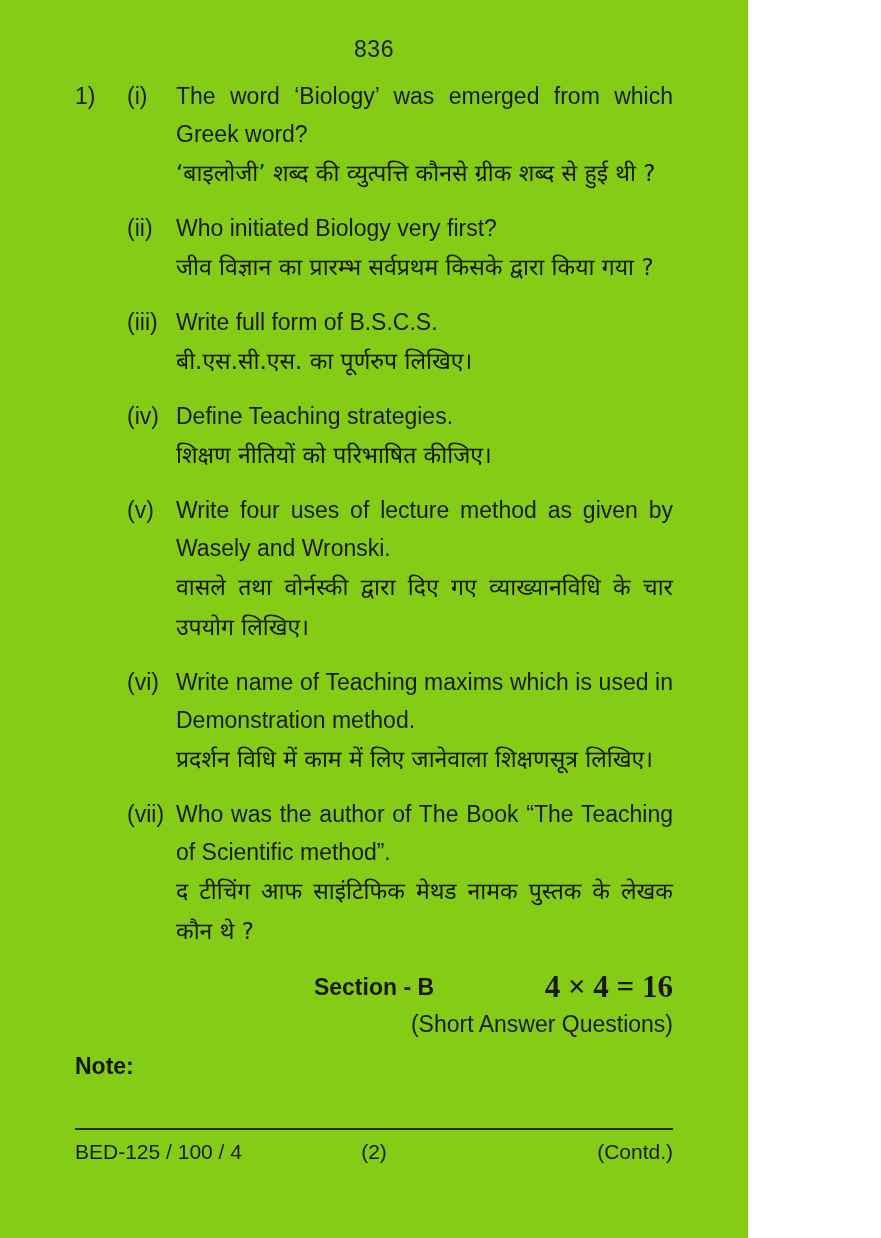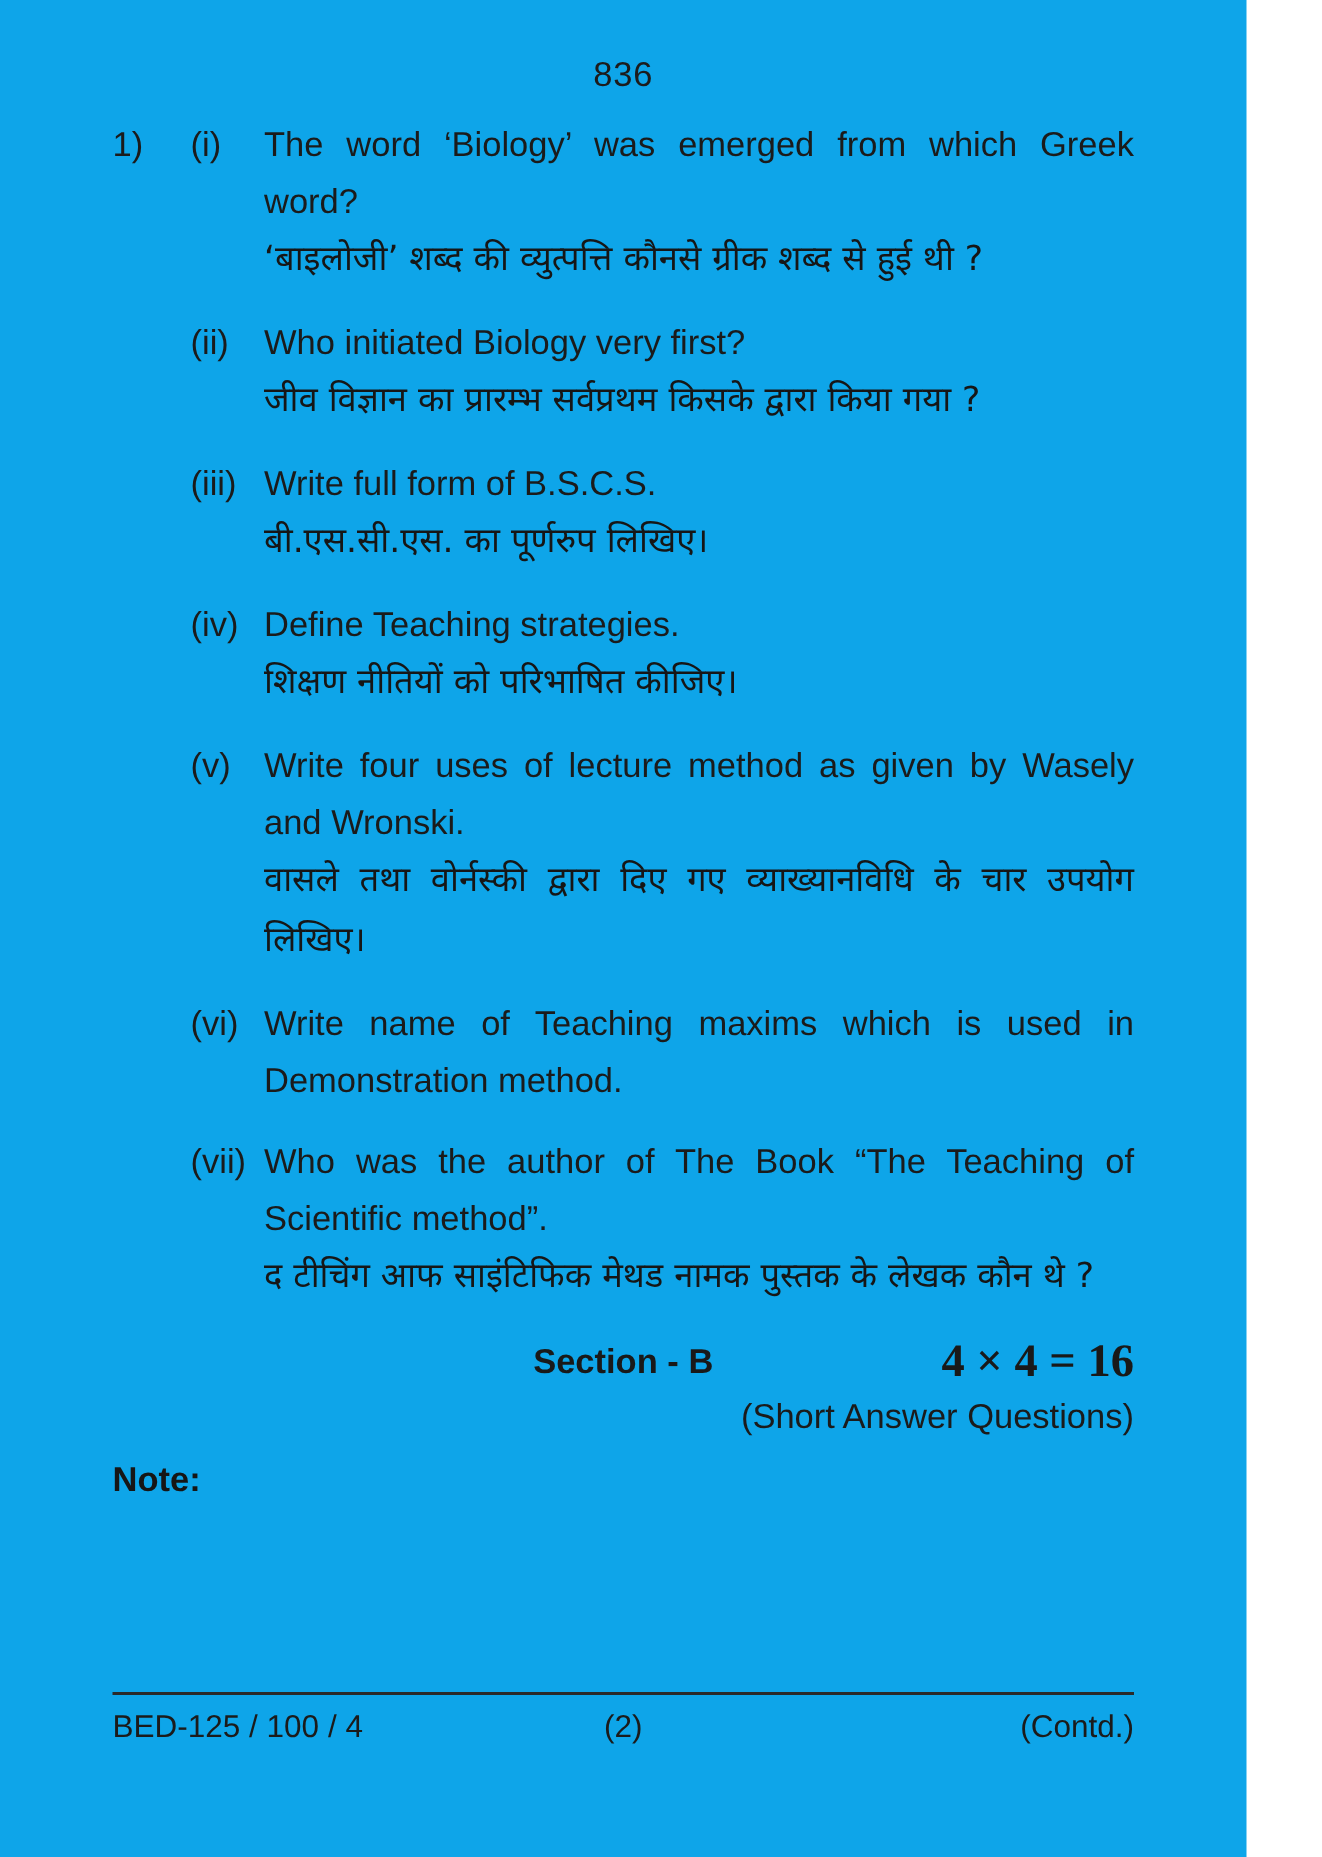--- a/index.html
+++ b/index.html
@@ -1,21 +1,21 @@
 <!DOCTYPE html>
 <html><head>
 <meta charset="utf-8">
 <style>
   * { margin: 0; padding: 0; box-sizing: border-box; }
   html, body { background: #ffffff; }
   .page {
     position: relative;
-    width: 831px;
+    width: 748px;
     height: 1238px;
-    background: #0ea5e9;
+    background: #84cc16;
     color: #181818;
     font-family: "Liberation Sans", sans-serif;
     overflow: hidden;
     text-decoration: underline;
   }
   .content {
     position: absolute;
     left: 75px;
     right: 75px;
     top: 0;
@@ -196,20 +196,21 @@
             <div class="q-en">Write four uses of lecture method as given by Wasely and Wronski.</div>
             <div class="q-hi">वासले तथा वोर्नस्की द्वारा दिए गए व्याख्यानविधि के चार उपयोग लिखिए।</div>
           </div>
         </div>
 
         <div class="q-row">
           <div class="q-num"></div>
           <div class="q-roman">(vi)</div>
           <div class="q-text">
             <div class="q-en">Write name of Teaching maxims which is used in Demonstration method.</div>
+            <div class="q-hi">प्रदर्शन विधि में काम में लिए जानेवाला शिक्षणसूत्र लिखिए।</div>
           </div>
         </div>
 
         <div class="q-row">
           <div class="q-num"></div>
           <div class="q-roman">(vii)</div>
           <div class="q-text">
             <div class="q-en">Who was the author of The Book “The Teaching of Scientific method”.</div>
             <div class="q-hi">द टीचिंग आफ साइंटिफिक मेथड नामक पुस्तक के लेखक कौन थे ?</div>
           </div>

